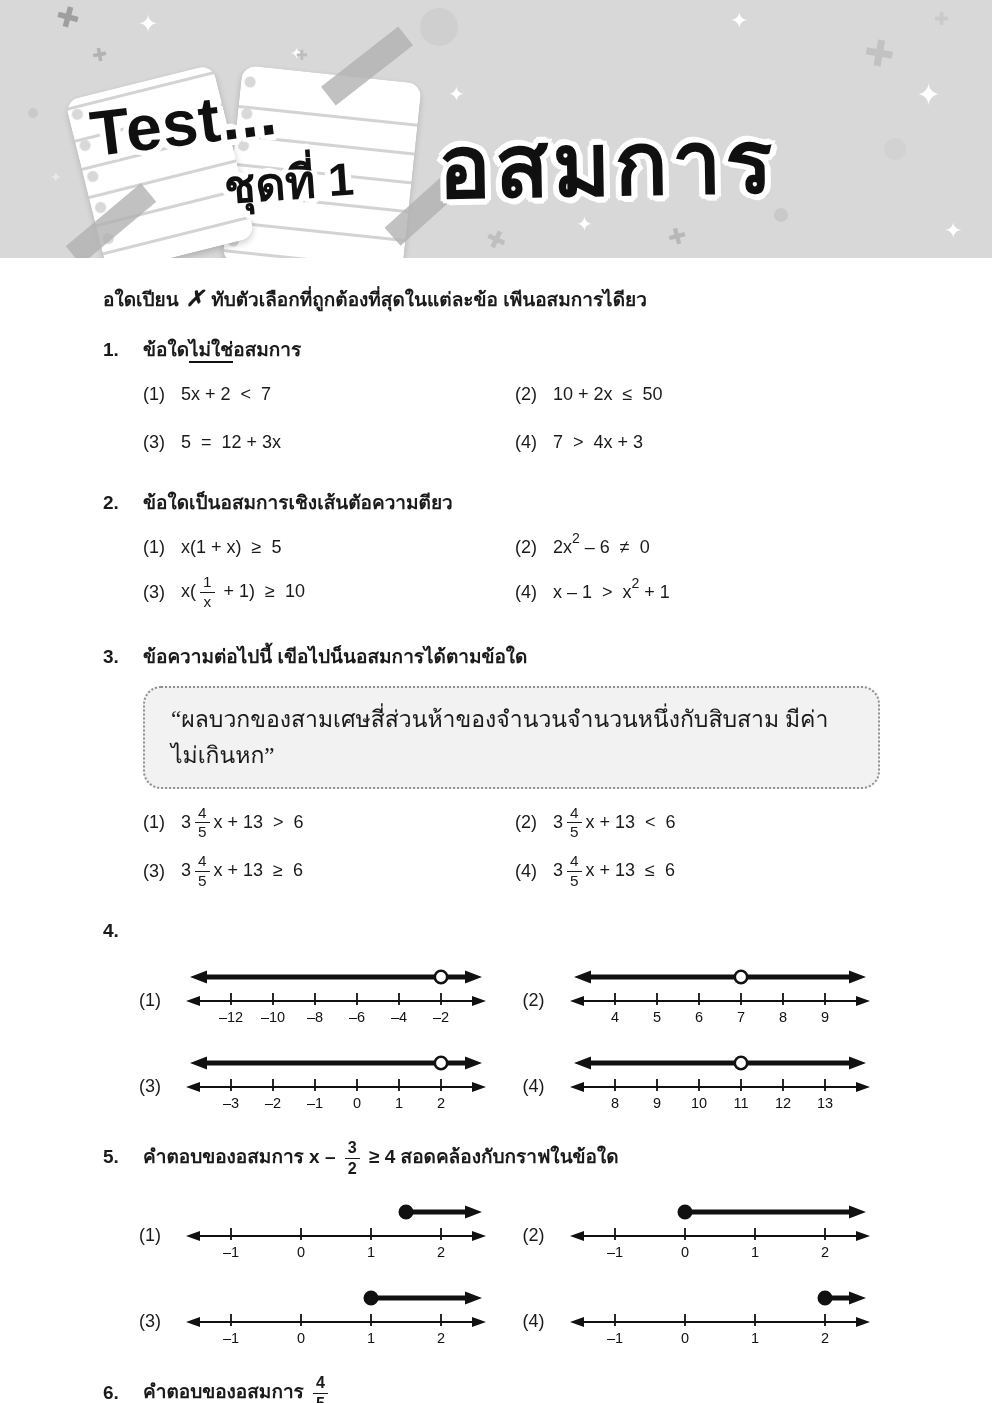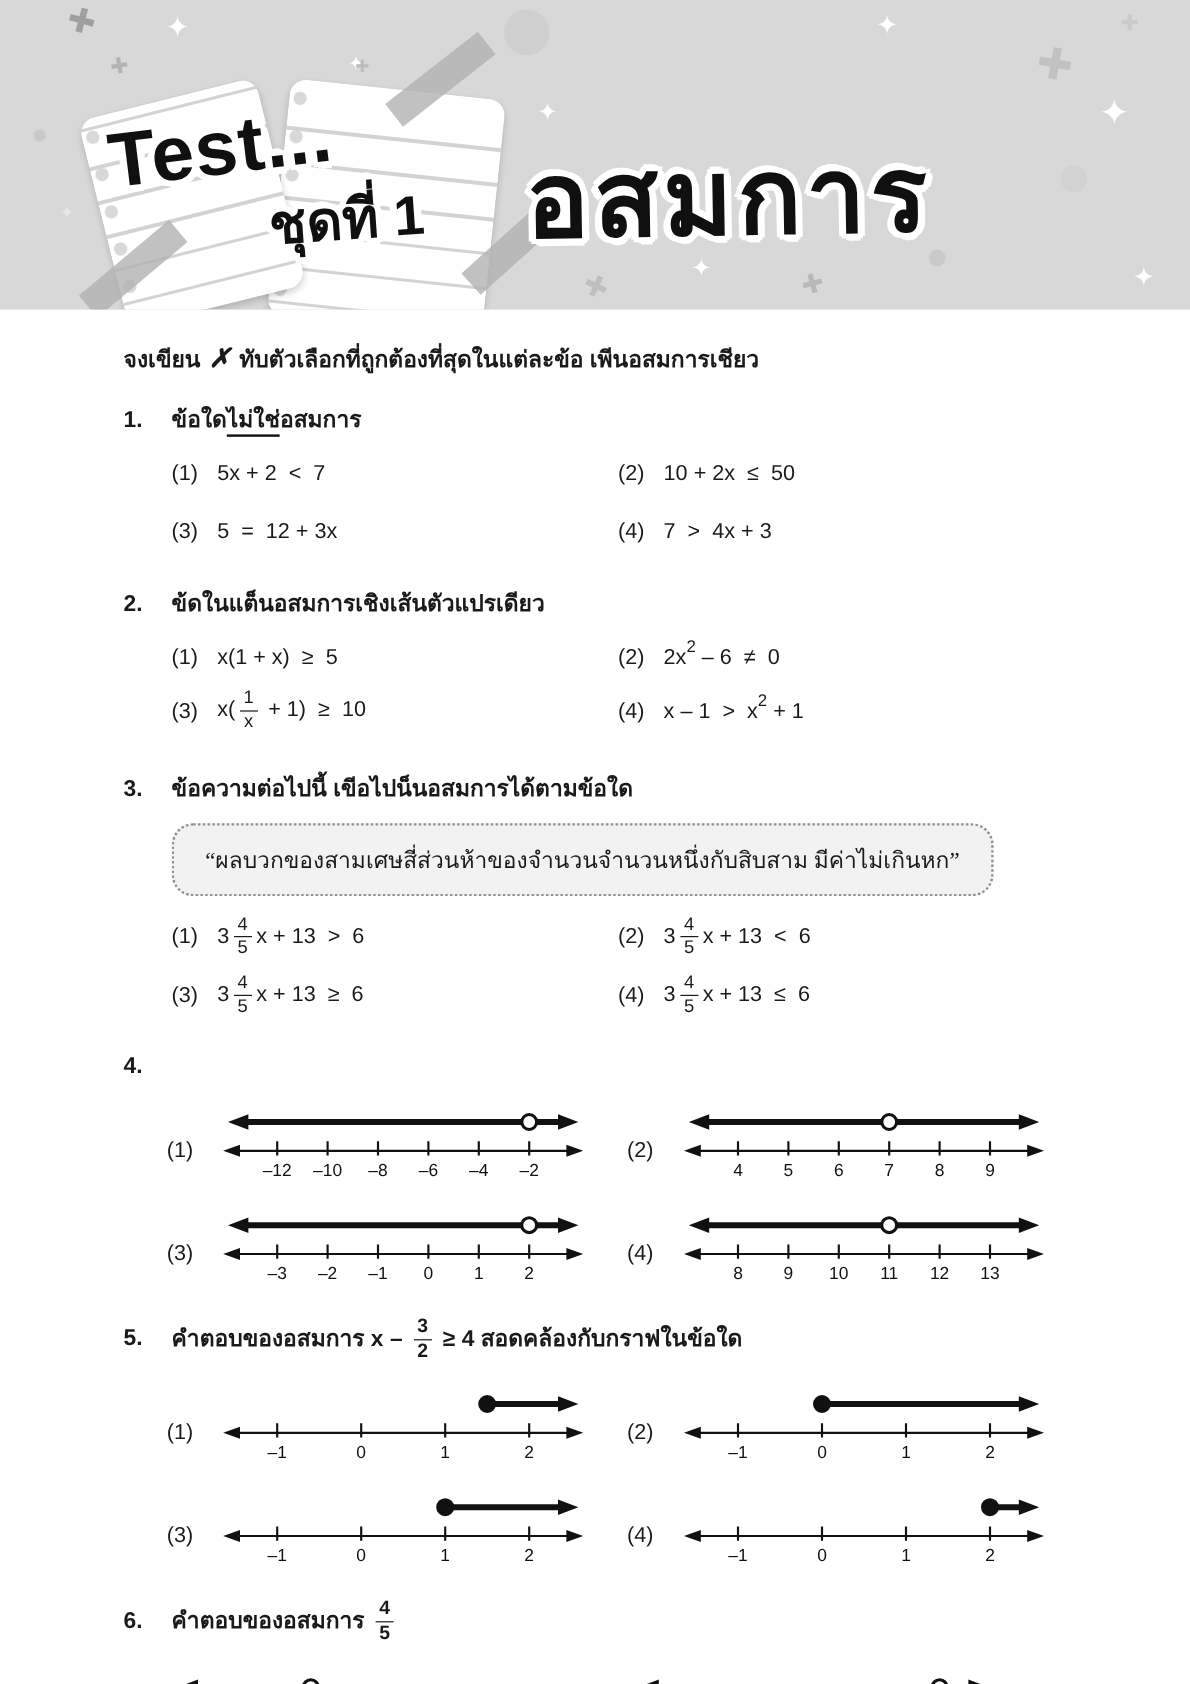--- a/index.html
+++ b/index.html
@@ -50,21 +50,21 @@
   .opt-text  { white-space:pre-wrap; }
 
   .frac { display:inline-flex; flex-direction:column; align-items:center; vertical-align:middle;
           line-height:1.1; font-size:0.85em; margin:0 4px; }
   .fnum { padding:0 3px 1px; border-bottom:1.7px solid #1a1a1a; }
   .fden { padding-top:1px; }
   .sup { font-size:0.78em; position:relative; top:-0.7em; }
 
   .quote-box { margin:2px 0 16px 40px; width:fit-content; max-width:740px;
                padding:13px 26px 14px; border:2px dotted #8f8f8f; border-radius:18px;
-               background:#f2f2f2; font-size:19px; font-family:"Liberation Serif", serif; }
+               background:#f2f2f2; font-size:23px; font-family:"Liberation Serif", serif; }
 
   .graphs { display:grid; grid-template-columns:1fr 1fr; row-gap:20px; column-gap:26px; margin-left:36px; }
   .graph-option { display:flex; align-items:flex-end; gap:8px; }
   .g-label { flex:none; width:34px; font-size:18px; margin-bottom:12px; }
   .numberline svg { display:block; }
 </style>
 </head>
 <body>
 
 <div class="sheet">
@@ -102,21 +102,21 @@
     <div class="tape t2"></div>
     <div class="tape t3"></div>
 
     <div class="bubble test-label">Test...</div>
     <div class="bubble set-label">ชุดที่ 1</div>
     <div class="bubble main-title">อสมการ</div>
   </header>
 
   <main class="content">
 
-    <p class="instruction"><span>จงเขียน</span><span class="xmark">✗</span><span>ทับตัวเลือกที่ถูกต้องที่สุดในแต่ละข้อ เพีนอสมการเชียว</span></p>
+    <p class="instruction"><span>อใดเปียน</span><span class="xmark">✗</span><span>ทับตัวเลือกที่ถูกต้องที่สุดในแต่ละข้อ เพีนอสมการไดียว</span></p>
 
     <section class="question">
       <div class="q-head">
         <span class="q-num">1.</span>
         <span class="q-title"><span>ข้อใด</span><span class="ul">ไม่ใช่</span><span>อสมการ</span></span>
       </div>
       <div class="options">
         <div class="option">
             <span class="opt-label">(1)</span>
             <span class="opt-text">5x + 2  &lt;  7</span>
@@ -132,21 +132,21 @@
         <div class="option">
             <span class="opt-label">(4)</span>
             <span class="opt-text">7  &gt;  4x + 3</span>
           </div>
       </div>
     </section>
 
     <section class="question">
       <div class="q-head">
         <span class="q-num">2.</span>
-        <span class="q-title">ข้ดในแต็นอสมการเชิงเส้นตัวแปรเดียว</span>
+        <span class="q-title">ข้อใดเป็นอสมการเชิงเส้นตัอความตียว</span>
       </div>
       <div class="options tall">
         <div class="option">
             <span class="opt-label">(1)</span>
             <span class="opt-text">x(1 + x)  ≥  5</span>
           </div>
         <div class="option">
             <span class="opt-label">(2)</span>
             <span class="opt-text"><span>2x</span><span class="sup">2</span><span> – 6  ≠  0</span></span>
           </div>

